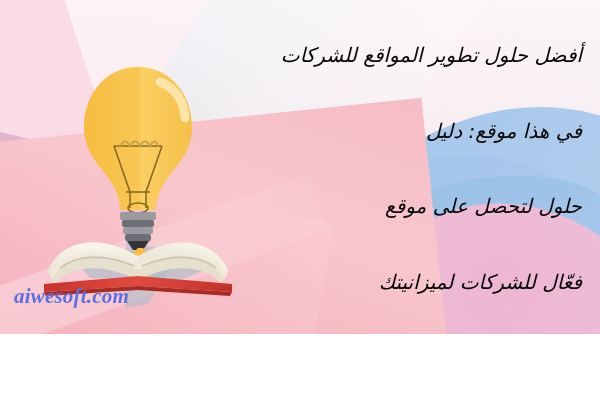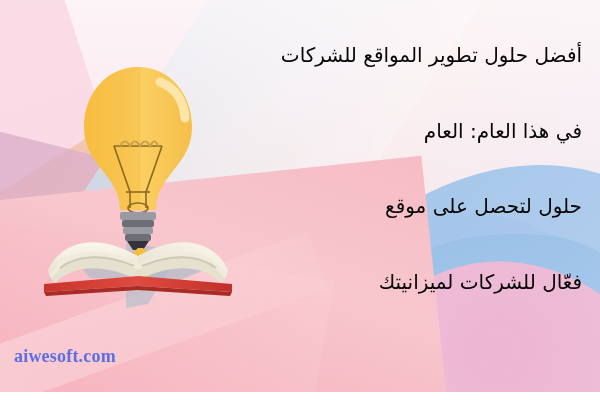--- a/index.html
+++ b/index.html
@@ -8,23 +8,24 @@
     padding: 0;
     background: #ffffff;
   }
   body {
     font-family: "Liberation Sans", sans-serif;
   }
 
   #banner {
     position: relative;
     width: 600px;
-    height: 392px;
+    height: 334px;
     overflow: hidden;
     background: #bef264;
+    font-style: italic;
   }
 
   
   .bg-layer {
     position: absolute;
     inset: 0;
     overflow: hidden;
   }
   .shape {
     position: absolute;
@@ -179,21 +180,21 @@
   .headline .line:last-child { margin-bottom: 0; }
 
   
   .watermark {
     position: absolute;
     left: 14px;
     bottom: 25px;
     color: #5c6fe2;
     font-family: "Liberation Serif", "DejaVu Serif", serif;
     font-weight: 700;
-    font-size: 18px;
+    font-size: 21px;
     letter-spacing: 0.2px;
   }
 </style>
 </head>
 <body>
 
 <div id="banner">
 
   <div class="bg-layer">
     <div class="shape bg-base"></div>
@@ -281,20 +282,20 @@
         <path d="M186 226 C168 212 140 212 112 224" stroke="#cfc8b4" stroke-width="2" fill="none"></path>
 
         <path d="M14 242 L108 234 L202 242 L202 250 L108 244 L14 250 Z" fill="url(#coverGrad)"></path>
         <path d="M14 250 L108 244 L202 250 L200 254 L108 248 L16 254 Z" fill="#a82b25"></path>
       </g>
     </svg>
   </div>
 
   <div class="headline">
     <span class="line">أفضل حلول تطوير المواقع للشركات</span>
-    <span class="line">في هذا العام: العام</span>
+    <span class="line">في هذا موقع: دليل</span>
     <span class="line">حلول لتحصل على موقع</span>
     <span class="line">فعّال للشركات لميزانيتك</span>
   </div>
 
   <div class="watermark">aiwesoft.com</div>
 
 </div>
 
 </body></html>

